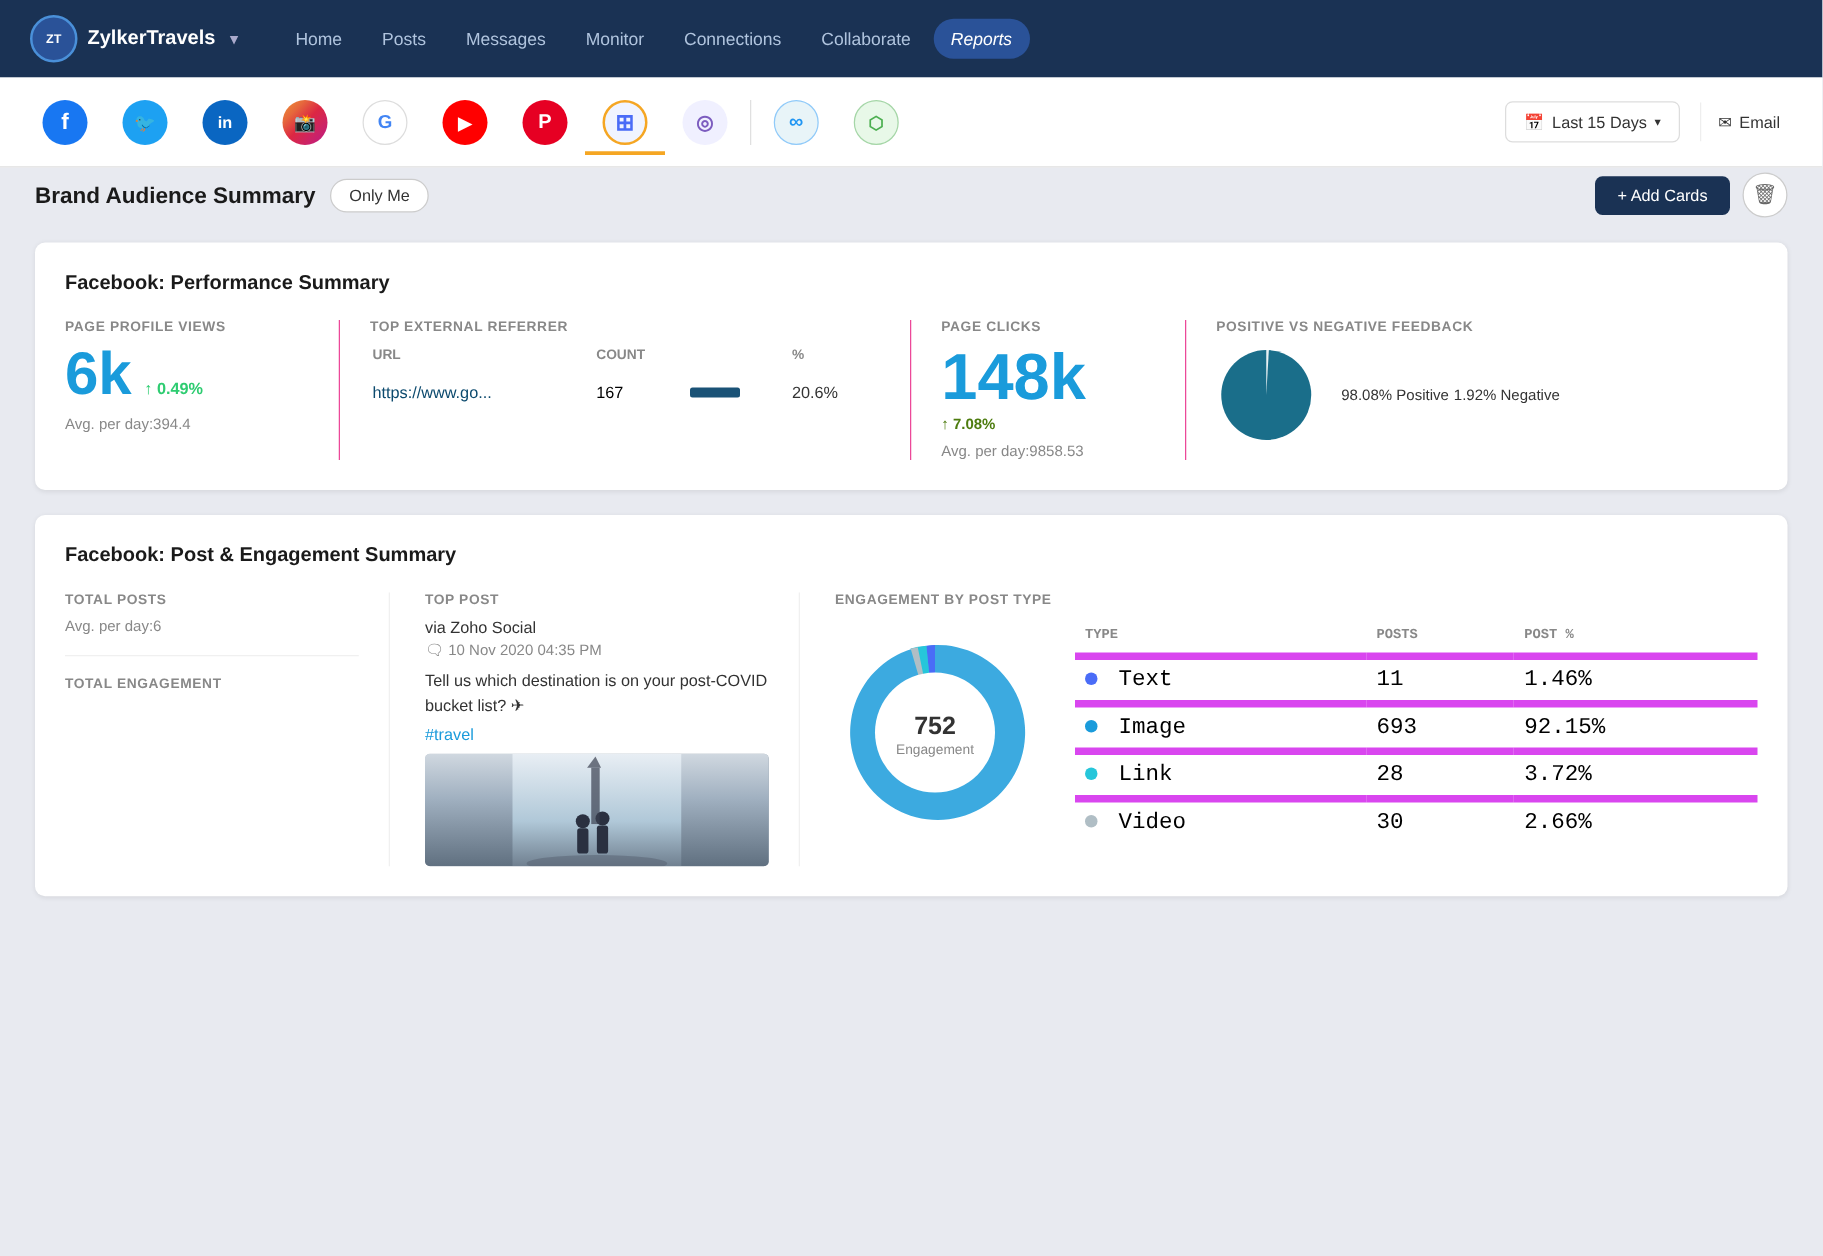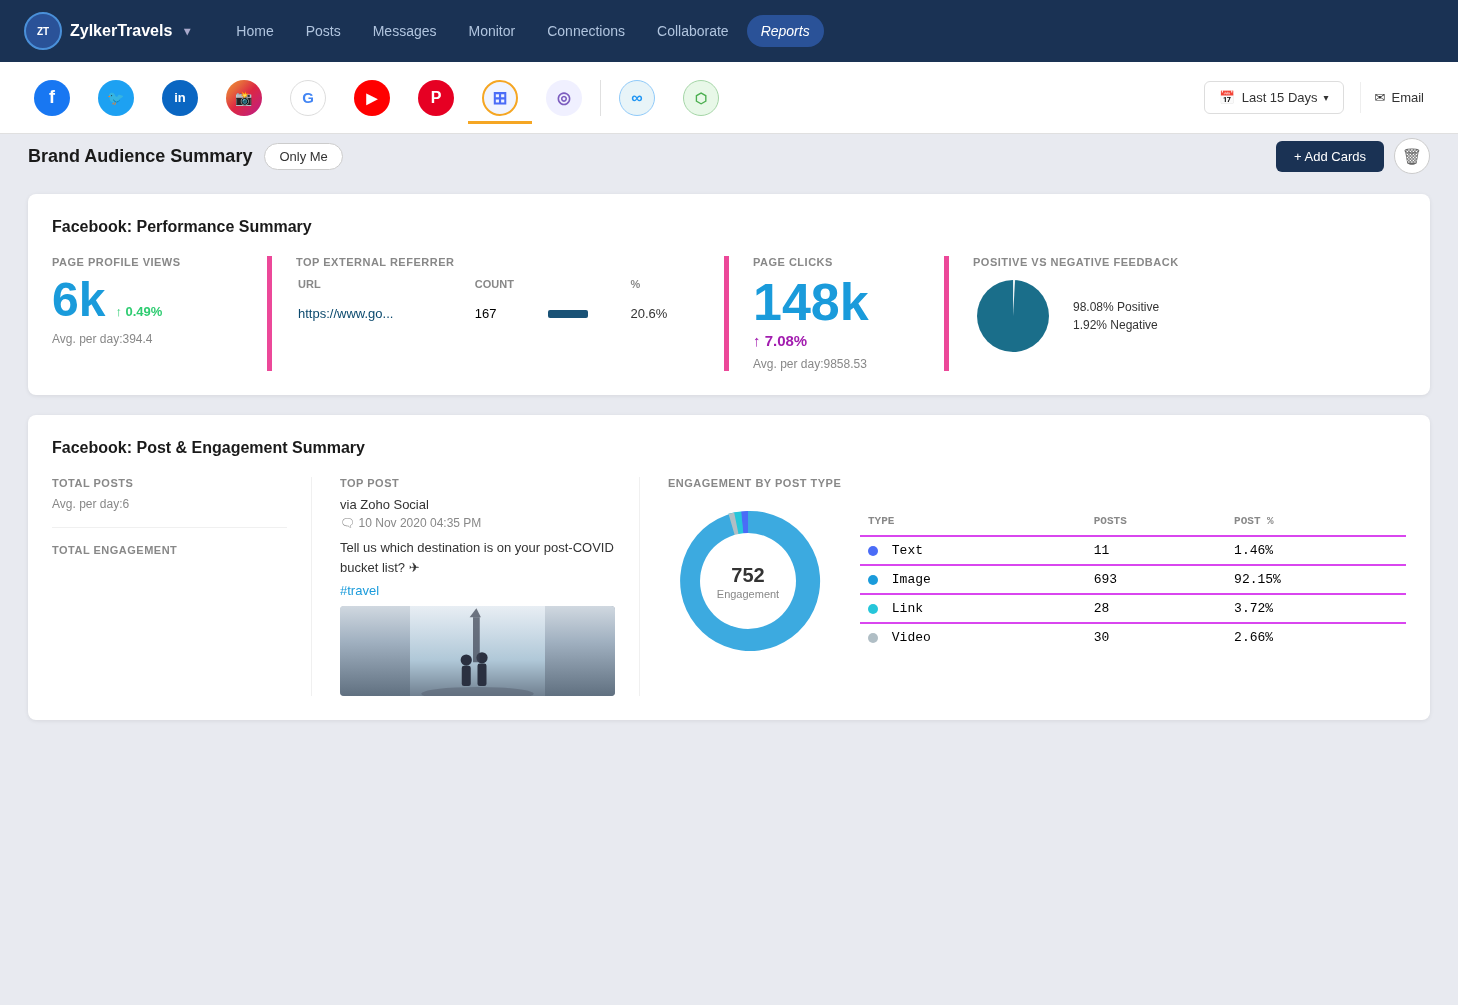--- a/index.html
+++ b/index.html
@@ -45,42 +45,42 @@
     .page-header-right { display: flex; align-items: center; gap: 10px; }
     .add-cards-btn { background: #1a3254; color: white; padding: 8px 18px; border-radius: 6px; font-size: 13px; cursor: pointer; border: none; }
     .delete-btn { width: 36px; height: 36px; border-radius: 50%; border: 1px solid #ccc; background: white; display: flex; align-items: center; justify-content: center; cursor: pointer; color: #666; font-size: 16px; }
 
     
     .card { background: white; border-radius: 8px; padding: 24px; margin-bottom: 20px; box-shadow: 0 1px 4px rgba(0,0,0,0.08); }
     .card-title { font-size: 16px; font-weight: 600; color: #1a1a1a; margin-bottom: 20px; }
 
     
     .perf-grid { display: grid; grid-template-columns: 220px 1fr 220px 1fr; gap: 0; }
-    .perf-section { padding: 0 24px 0 0; border-right: 5px solid #ec4899; }
+    .perf-section { padding: 0 24px 0 0; border-right: 1px solid #ec4899; }
     .perf-section:last-child { border-right: none; }
     .perf-section + .perf-section { padding-left: 24px; }
     .metric-label { font-size: 11px; font-weight: 600; color: #888; letter-spacing: 0.5px; text-transform: uppercase; margin-bottom: 8px; }
     .metric-value { font-size: 48px; font-weight: 700; color: #1a9bdb; line-height: 1; text-align: center; }
     .metric-value.large { font-size: 52px; }
     .metric-change { display: inline-flex; align-items: center; gap: 3px; font-size: 14px; font-weight: 600; color: #2ecc71; }
     .metric-avg { font-size: 12px; color: #888; margin-top: 8px; }
     .metric-row { display: flex; align-items: baseline; gap: 10px; margin-bottom: 4px; }
 
     
     .ref-table { width: 100%; }
     .ref-table th { font-size: 11px; font-weight: 600; color: #888; text-align: left; padding-bottom: 8px; }
     .ref-table td { font-size: 13px; padding: 6px 0; }
     .ref-table td.url { color: #0c4a6e; }
     .ref-bar-wrap { width: 80px; }
     .ref-bar { height: 8px; background: #1a5276; border-radius: 2px; }
     .ref-pct { color: #333; }
 
     
     .pie-container { display: flex; align-items: center; gap: 20px; }
-    .pie-labels { display: flex; flex-direction: column; gap: 4px; }
+    .pie-labels { display: flex; flex-direction: row; gap: 4px; }
     .pie-label-row { font-size: 12px; color: #333; }
     .donut-container { display: flex; flex-direction: column; align-items: center; justify-content: center; }
 
     
     .post-grid { display: grid; grid-template-columns: 260px 300px 1fr; gap: 28px; }
     .total-posts-section { border-right: 1px solid #f0f0f0; padding-right: 24px; }
     .top-post-section { border-right: 1px solid #f0f0f0; padding-right: 24px; }
     .post-source { font-size: 13px; color: #333; margin-bottom: 4px; }
     .post-date { font-size: 12px; color: #888; margin-bottom: 8px; }
     .post-text { font-size: 13px; color: #333; line-height: 1.5; margin-bottom: 6px; }
@@ -88,21 +88,21 @@
     .post-img { width: 100%; height: 90px; background: linear-gradient(135deg, #c0c8d0, #8090a0); border-radius: 4px; overflow: hidden; display: flex; align-items: center; justify-content: center; margin-top: 8px; }
     .post-img-inner { width: 100%; height: 100%; background: linear-gradient(180deg, #d0d8e0 0%, #a0b0c0 40%, #607080 100%); position: relative; }
 
     
     .donut-label { text-anchor: middle; dominant-baseline: middle; font-size: 13px; font-weight: 700; fill: #333; }
     .donut-sublabel { text-anchor: middle; dominant-baseline: middle; font-size: 10px; fill: #888; }
 
     
     .eng-table { width: 100%; border-collapse: collapse; font-family: Liberation Mono, monospace; }
     .eng-table th { font-size: 11px; font-weight: 600; color: #888; text-align: left; padding: 4px 8px 8px; }
-    .eng-table td { font-size: 13px; padding: 6px 8px; border-top: 2px solid #d946ef; }
+    .eng-table td { font-size: 18px; padding: 6px 8px; border-top: 6px solid #d946ef; }
     .dot { display: inline-block; width: 10px; height: 10px; border-radius: 50%; margin-right: 6px; vertical-align: middle; }
     .dot-text { background: #4a6cf7; }
     .dot-image { background: #1a9bdb; }
     .dot-link { background: #26c6da; }
     .dot-video { background: #b0bec5; }
 
     .total-engagement-section { padding-top: 16px; border-top: 1px solid #f0f0f0; margin-top: 16px; }
   </style>
 </head>
 <body>
@@ -224,21 +224,21 @@
           </tbody>
         </table>
       </div>
 
       <div class="perf-section">
         <div class="metric-label">PAGE CLICKS</div>
         <div class="metric-row">
           <span class="metric-value large">148k</span>
         </div>
         <div class="metric-row">
-          <span class="metric-change" style="color:#a21caf;font-size:15px;font-weight:700;">↑ 7.08%</span>
+          <span class="metric-change" style="color:#4d7c0f;font-size:12px;font-weight:700;">↑ 7.08%</span>
         </div>
         <div class="metric-avg">Avg. per day:9858.53</div>
       </div>
 
       <div class="perf-section">
         <div class="metric-label">POSITIVE VS NEGATIVE FEEDBACK</div>
         <div class="pie-container">
           <svg width="80" height="80" viewBox="0 0 80 80">
 
             <circle cx="40" cy="40" r="36" fill="#1a6e8a"></circle>

